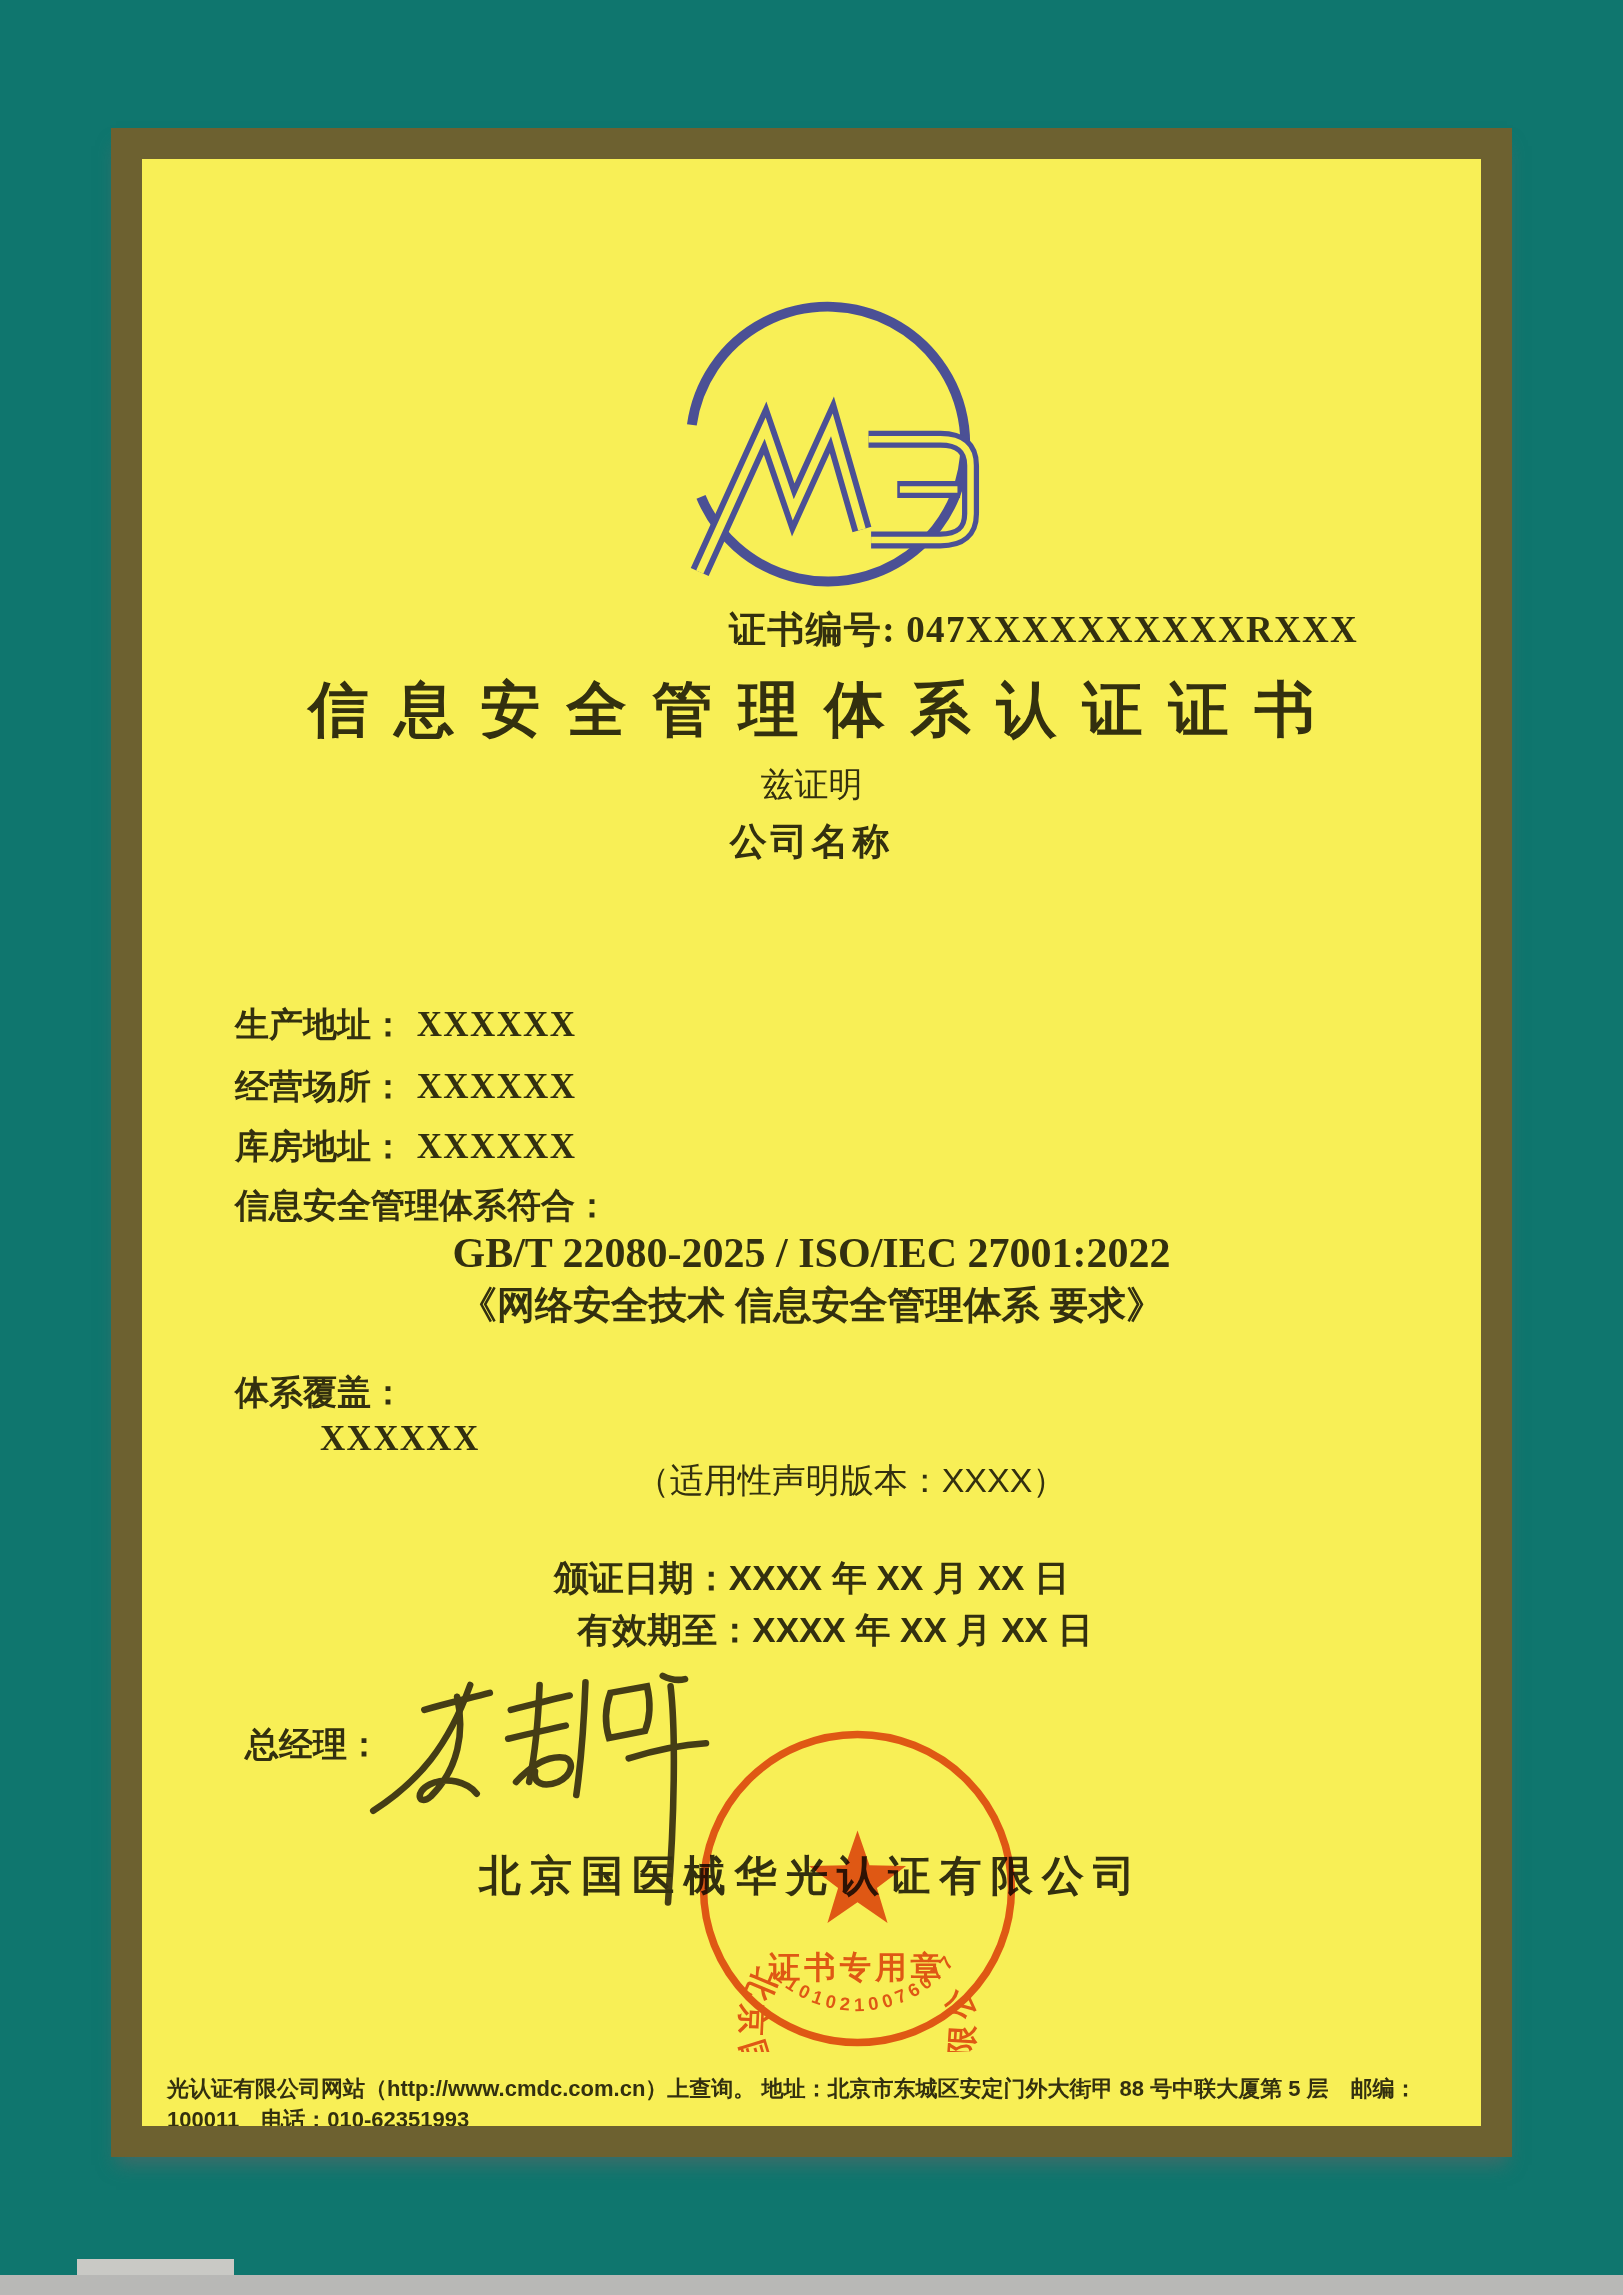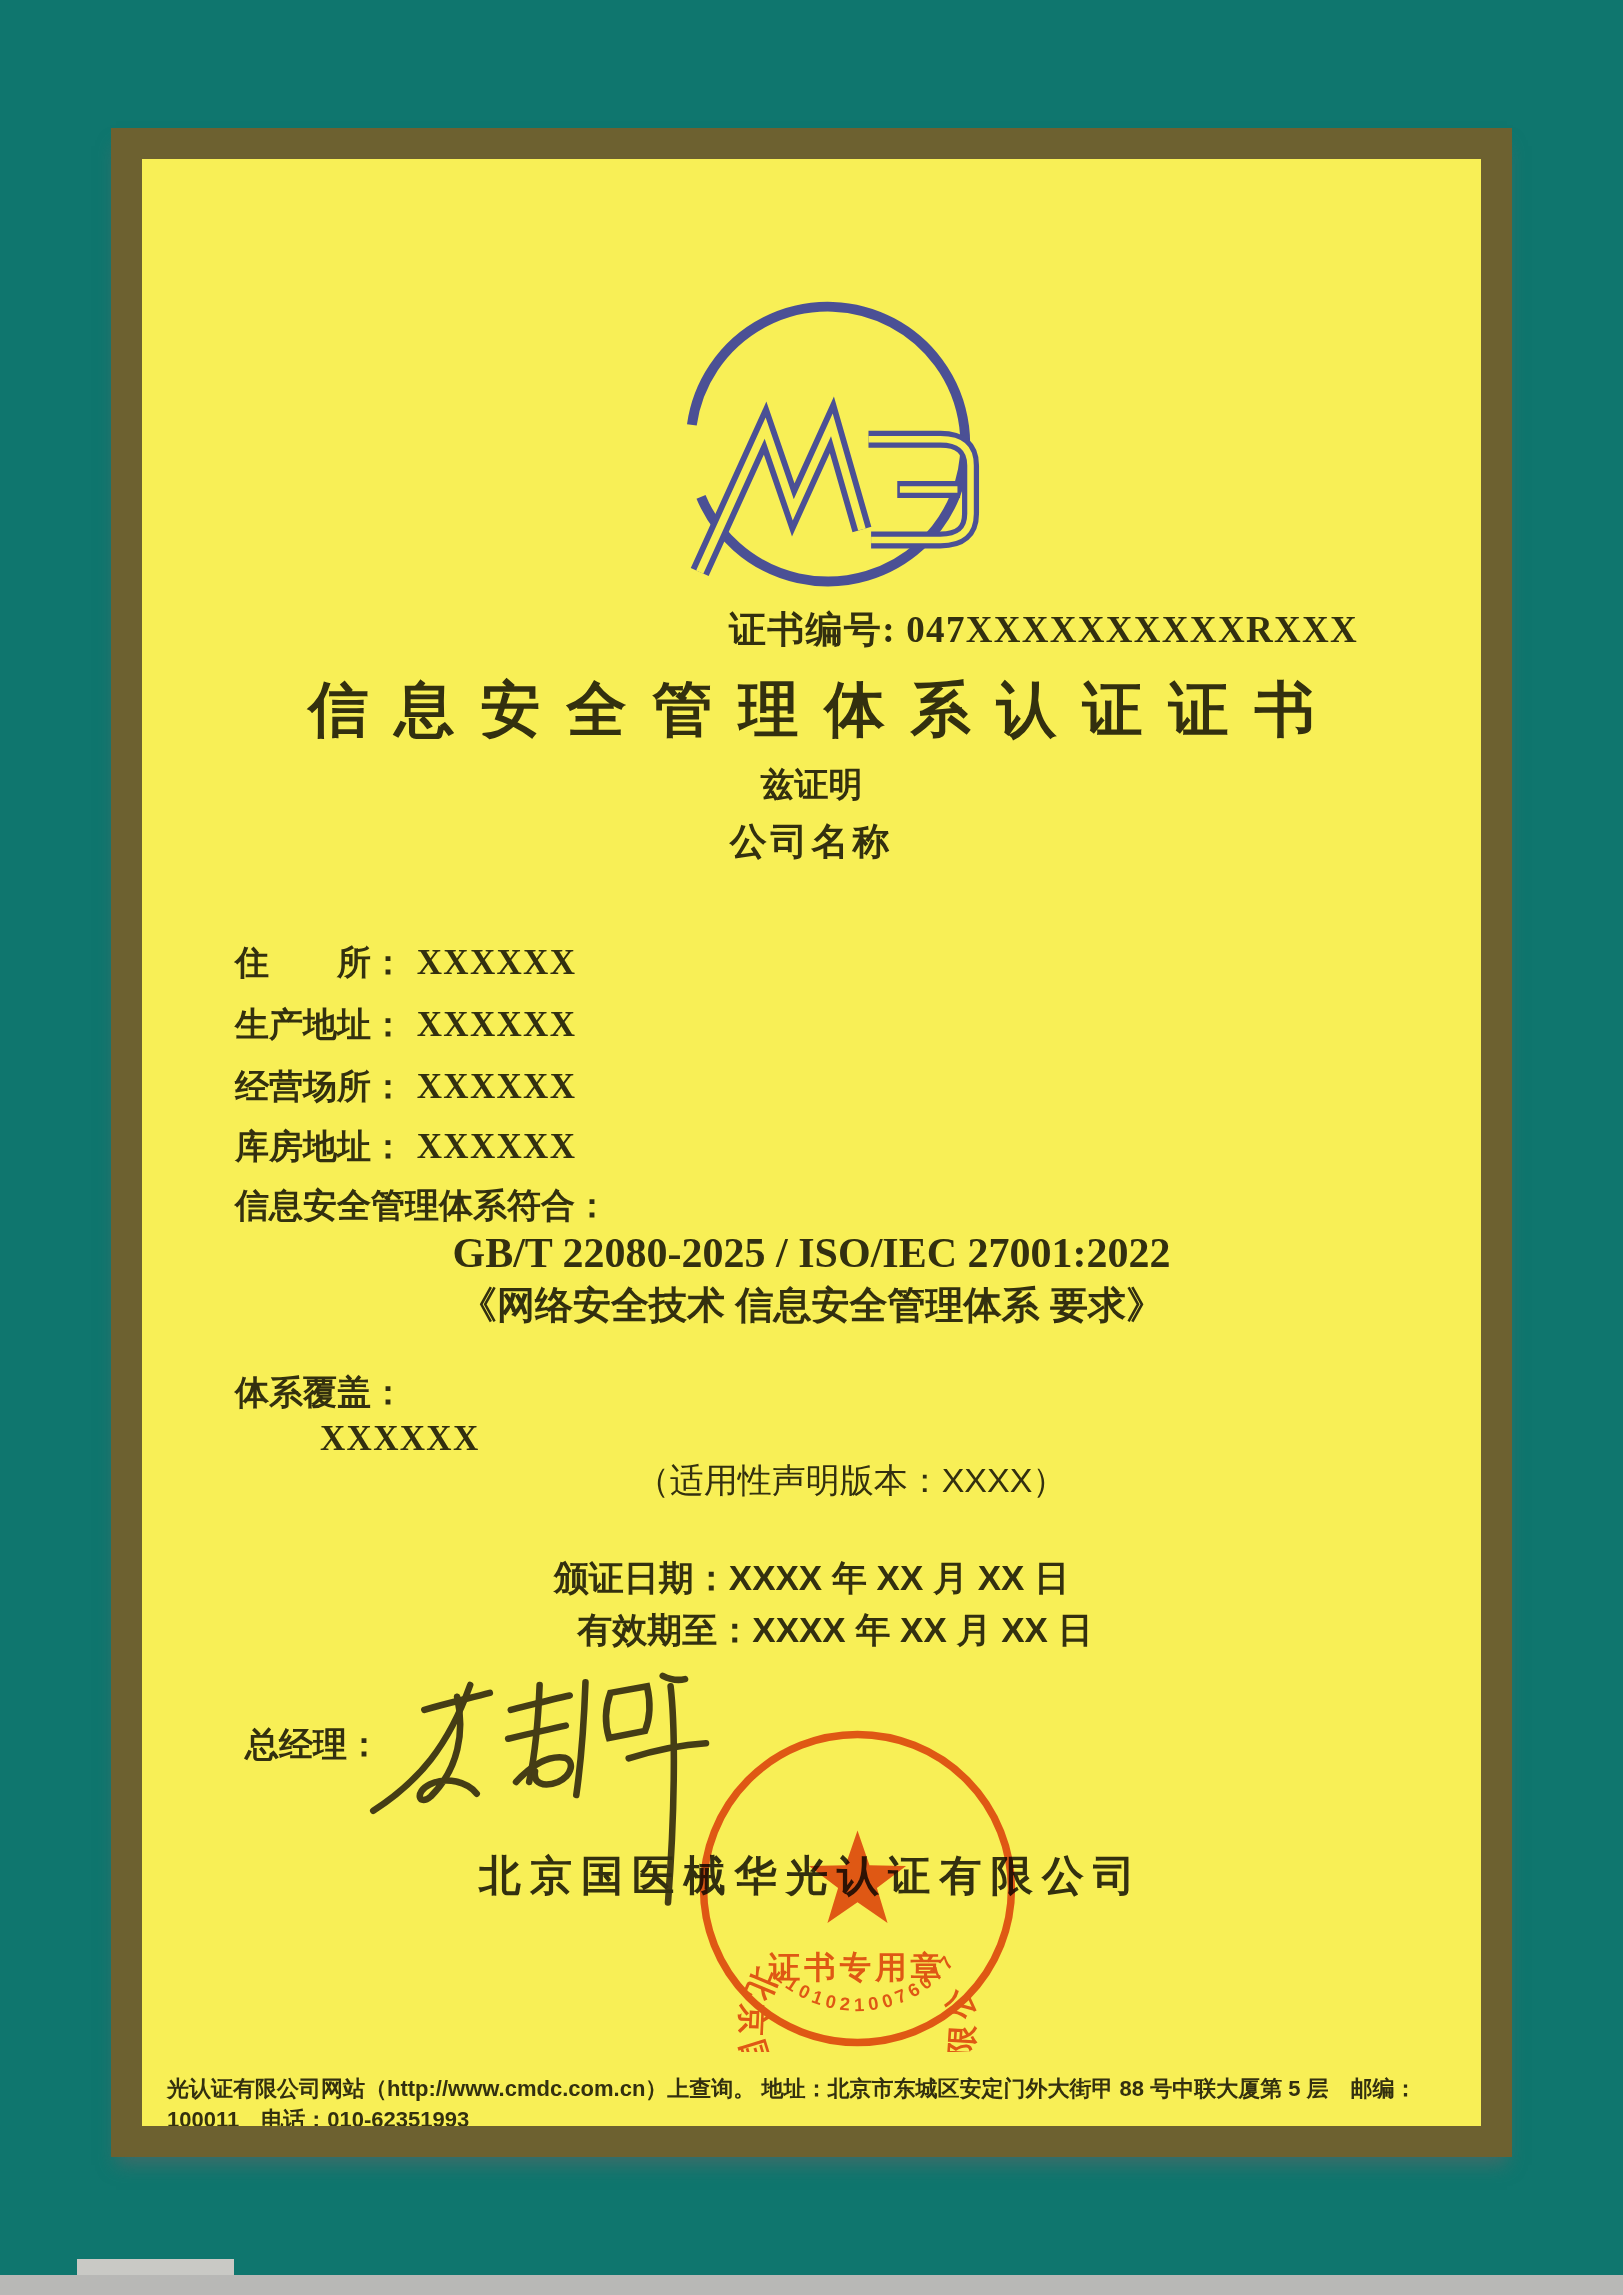--- a/index.html
+++ b/index.html
@@ -7,21 +7,21 @@
         font-family:"Liberation Sans",sans-serif;color:#33300f;}
   .cert{position:absolute;left:111px;top:128px;width:1401px;height:2029px;
         background:#f8ef56;box-shadow:0 13px 17px -5.2px rgba(100,100,100,.55);}
   .frame{position:absolute;left:0;top:0;right:0;bottom:0;border:31px solid #6d6130;
          pointer-events:none;z-index:6;}
   .abs{position:absolute;}
   .ctr{left:0;right:0;text-align:center;}
   .cert-number{top:477px;right:154px;font-size:37px;font-weight:700;
                font-family:"Liberation Serif",serif;letter-spacing:1.3px;}
   .title{top:542px;font-size:60px;font-weight:700;letter-spacing:26px;text-indent:26px;}
-  .statement{top:634px;font-size:34px;font-weight:700;}
+  .statement{top:634px;font-size:34px;font-weight:400;}
   .company{top:689px;font-size:37px;font-weight:700;letter-spacing:3.9px;}
   .credit{top:747px;font-size:35px;font-weight:700;font-family:"Liberation Serif",serif;}
   .frow{left:124px;font-size:34px;font-weight:700;}
   .frow .val{font-family:"Liberation Serif",serif;font-size:35px;letter-spacing:1.3px;padding-left:11.8px;}
   .conf{left:124px;top:1055px;font-size:34px;font-weight:700;}
   .std1{top:1101px;font-size:42px;font-weight:700;font-family:"Liberation Serif",serif;}
   .std2{top:1152px;font-size:38px;font-weight:700;}
   .scopeL{left:124px;top:1242px;font-size:34px;font-weight:700;}
   .scopeV{left:209px;top:1291px;font-size:35px;font-weight:700;
           font-family:"Liberation Serif",serif;letter-spacing:1.3px;}
@@ -58,23 +58,20 @@
 
     <div class="abs cert-number">证书编号: 047XXXXXXXXXXRXXX</div>
 
     <div class="abs ctr title">信息安全管理体系认证证书</div>
 
     <div class="abs ctr statement">兹证明</div>
 
     <div class="abs ctr company">公司名称</div>
 
 
-    <div class="abs frow" style="top:812px">
-      <span>住　　所：</span><span class="val">XXXXXX</span>
-    </div>
     <div class="abs frow" style="top:874px">
       <span>生产地址：</span><span class="val">XXXXXX</span>
     </div>
     <div class="abs frow" style="top:936px">
       <span>经营场所：</span><span class="val">XXXXXX</span>
     </div>
     <div class="abs frow" style="top:996px">
       <span>库房地址：</span><span class="val">XXXXXX</span>
     </div>
 

